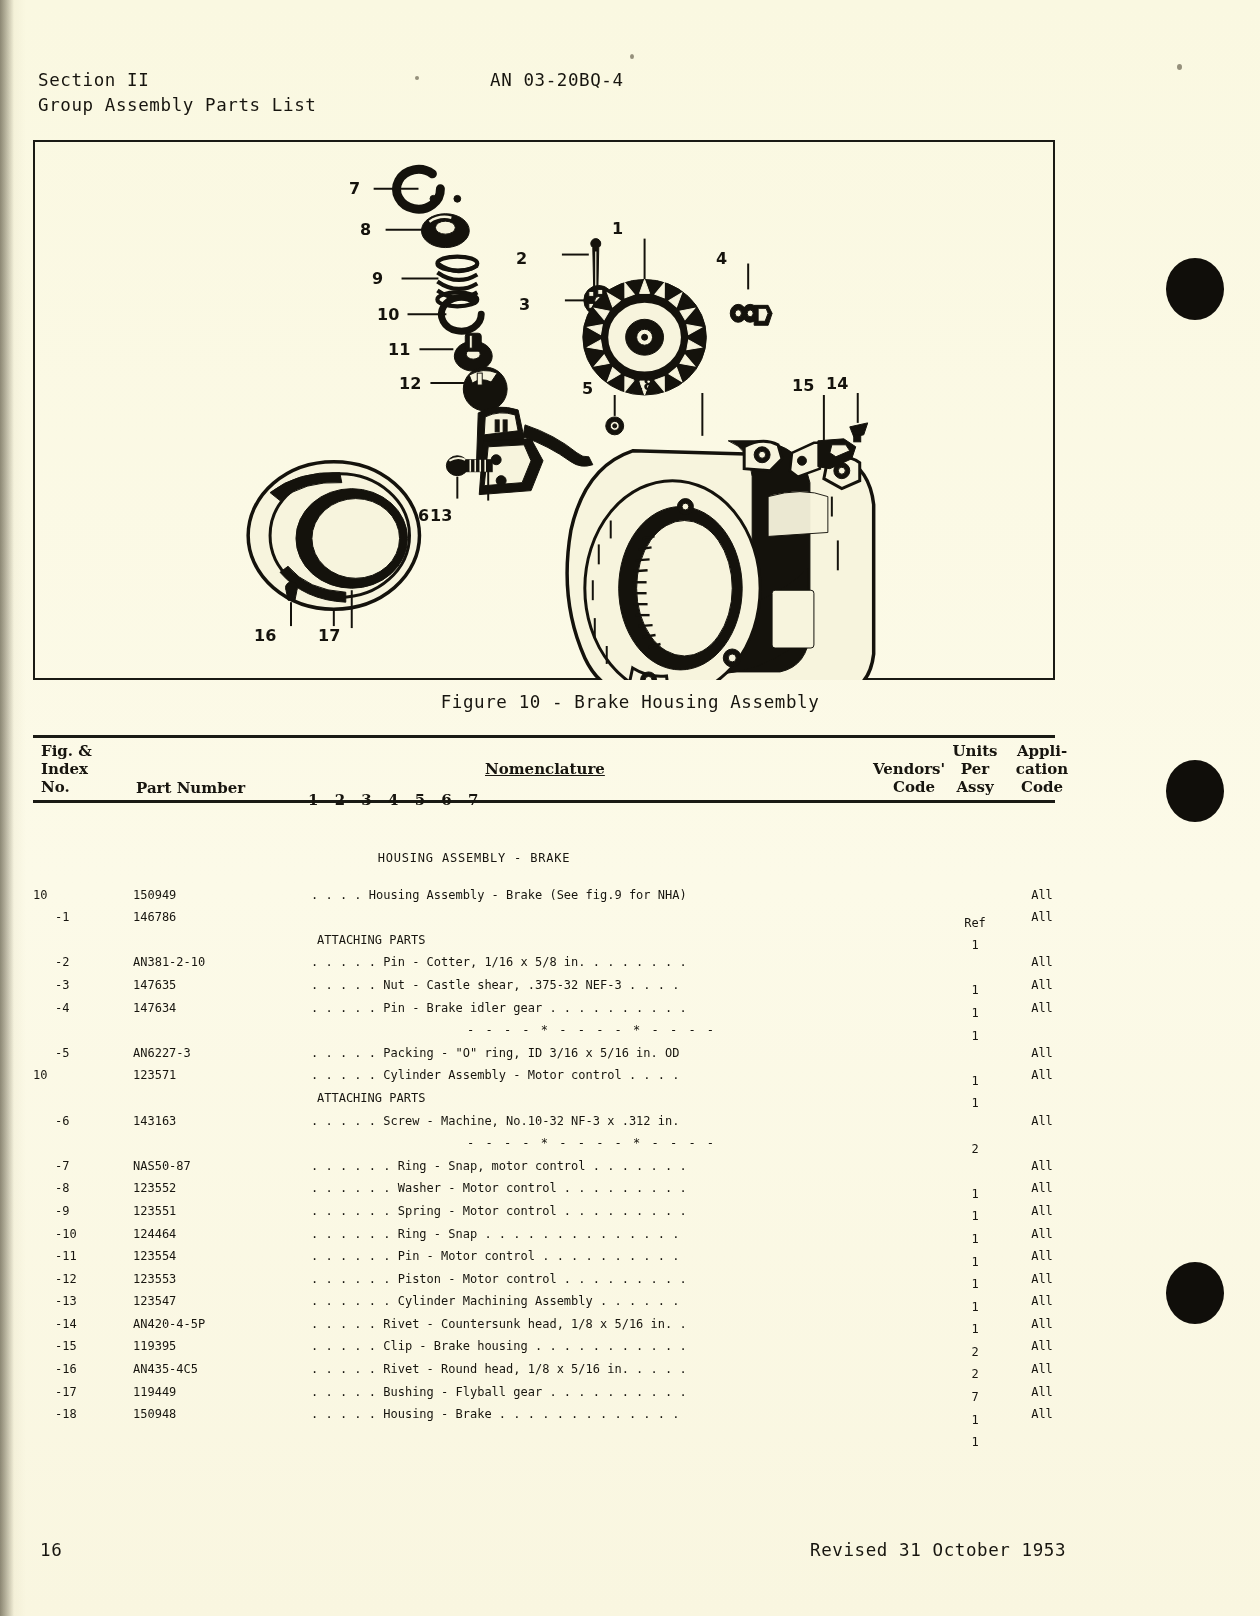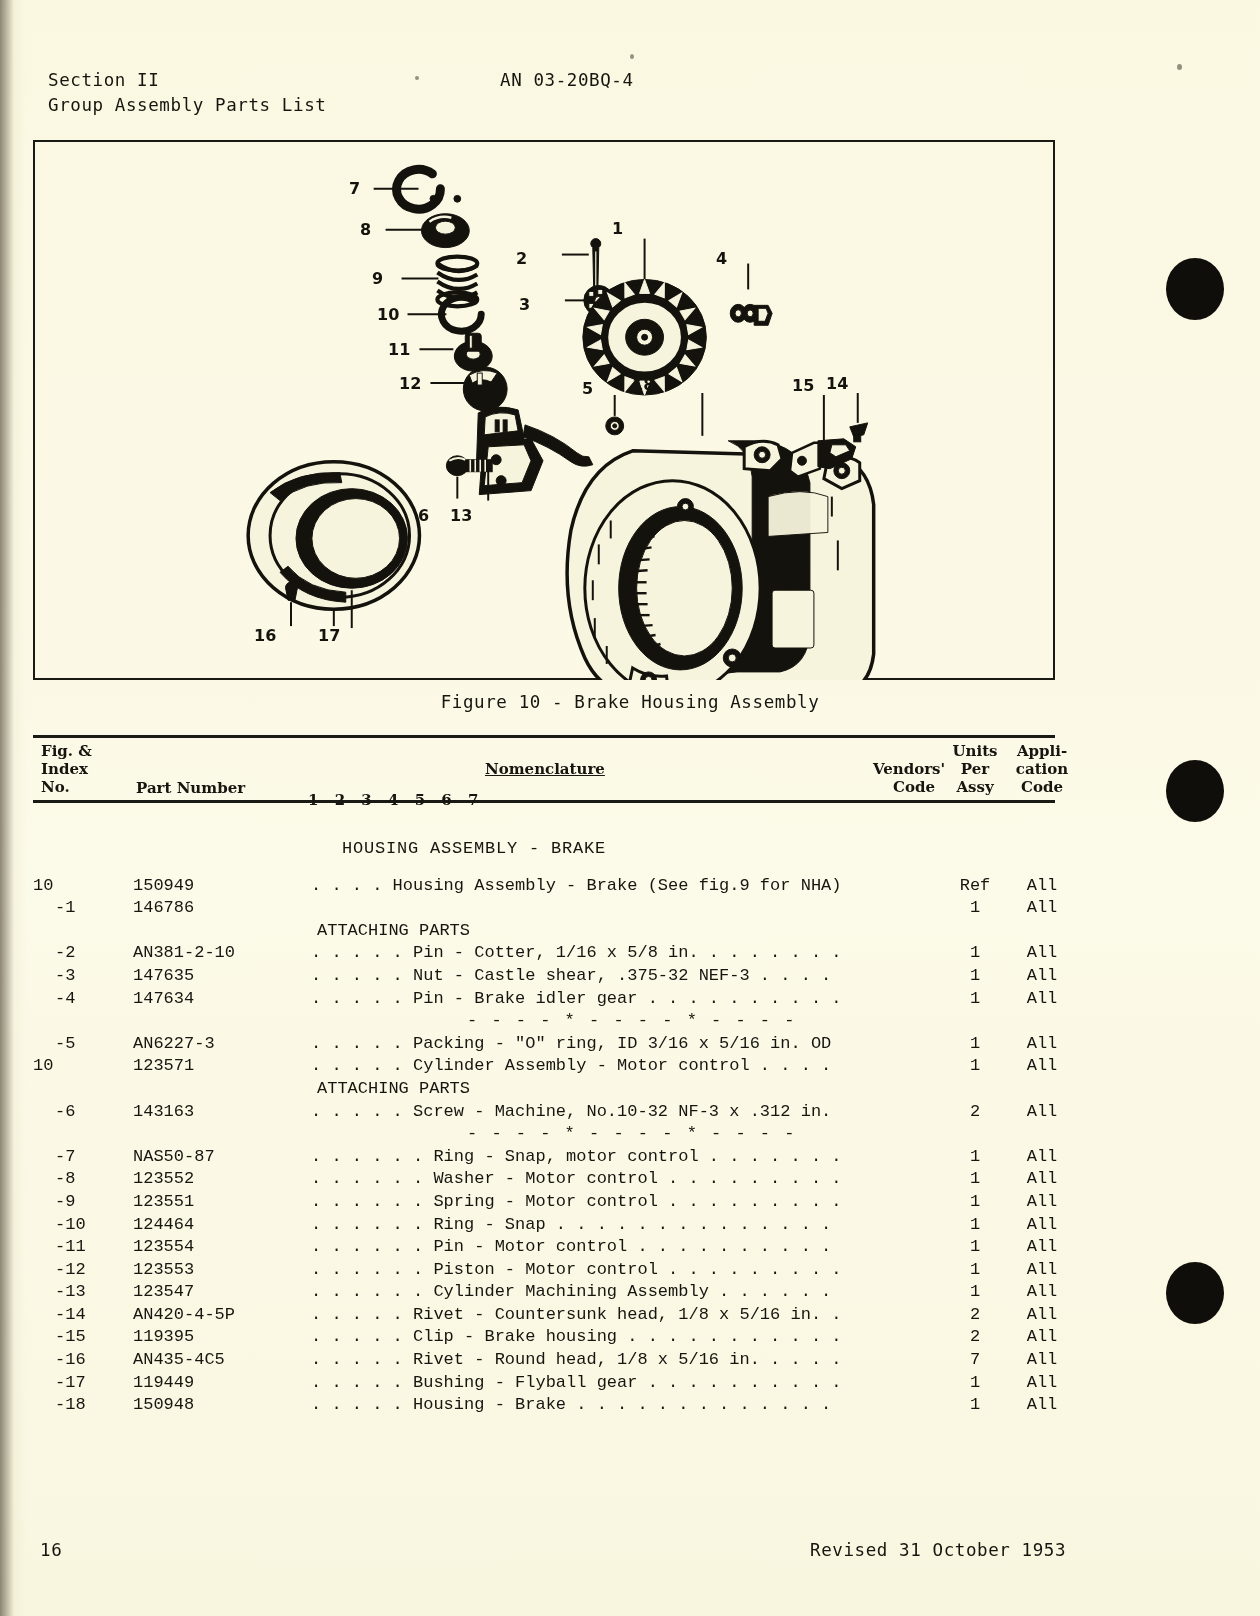--- a/index.html
+++ b/index.html
@@ -33,21 +33,20 @@
   }
 
   
   .runhead {
     position: absolute;
     left: 38px;
     top: 68px;
     font-size: 17.5px;
     line-height: 25px;
     letter-spacing: .6px;
-    margin-left: 10px;
   }
   .runhead .doc-no {
     position: absolute;
     left: 452px;
     top: 0;
     white-space: nowrap;
   }
   .runhead-line { white-space: nowrap; }
 
   
@@ -109,42 +108,41 @@
   .th-figindex { left: 8px; top: 4px; }
   .th-partno   { left: 103px; top: 41px; }
   .th-levels   { left: 275px; top: 41px; letter-spacing: 5.5px; margin-top: 12px; }
   .th-nomen    { left: 452px; top: 22px; text-decoration: underline; }
   .th-vendors  { left: 840px; top: 22px; text-align: right; width: 62px;}
   .th-units    { left: 916px; top: 4px; text-align: center; width: 52px;}
   .th-appl     { left: 978px; top: 4px; text-align: center; width: 62px;}
 
   .tbody {
     position: relative;
-    font-size: 17px;
+    font-size: 12px;
     line-height: 22.6px;
-    padding-top: 19px;
-    font-family: Liberation Mono, monospace;
+    padding-top: 28px;
   }
   .section-title {
     text-align: center;
     padding: 16px 0 14px 0;
     letter-spacing: .8px;
     padding-right: 140px;
   }
   .row {
     position: relative;
     height: 22.6px;
     white-space: nowrap;
   }
   .row > span { position: absolute; top: 0; }
   .c-index { left: 0; width: 92px; text-align: left; }
   .c-index.sub { padding-left: 22px; }
   .c-part  { left: 100px; }
   .c-nomen { left: 278px; }
-  .c-units { left: 916px; width: 52px; text-align: center; }
+  .c-units { left: 916px; width: 52px; text-align: center; margin-top: 28px; }
   .c-appl  { left: 978px; width: 62px; text-align: center; }
   .attach {
     position: relative;
     height: 22.6px;
     white-space: nowrap;
   }
   .attach span { position: absolute; left: 284px; top: 0; }
   .starline {
     height: 22.6px;
     position: relative;
@@ -469,21 +467,21 @@
     <div class="callout" style="left: 399px; top: 376px;">12</div>
     <div class="callout" style="left: 612px; top: 221px;">1</div>
     <div class="callout" style="left: 516px; top: 251px;">2</div>
     <div class="callout" style="left: 519px; top: 297px;">3</div>
     <div class="callout" style="left: 716px; top: 251px;">4</div>
     <div class="callout" style="left: 582px; top: 381px;">5</div>
     <div class="callout" style="left: 632px; top: 377px;">18</div>
     <div class="callout" style="left: 792px; top: 378px;">15</div>
     <div class="callout" style="left: 826px; top: 376px;">14</div>
     <div class="callout" style="left: 418px; top: 508px;">6</div>
-    <div class="callout" style="left: 450px; top: 508px;">13</div>
+    <div class="callout" style="left: 430px; top: 508px;">13</div>
     <div class="callout" style="left: 254px; top: 628px;">16</div>
     <div class="callout" style="left: 318px; top: 628px;">17</div>
   </div>
 
 <div class="ptable">
 
   <div class="rule-thick"></div>
 
   <div class="thead">
     <div class="cell th-figindex">

